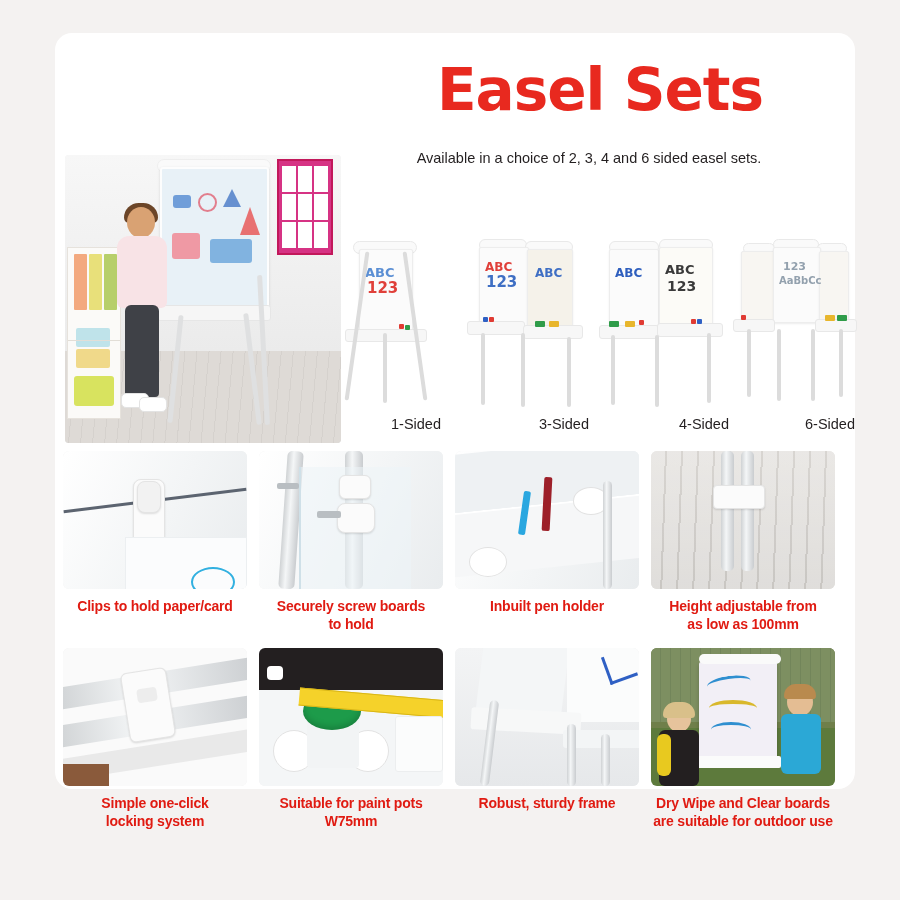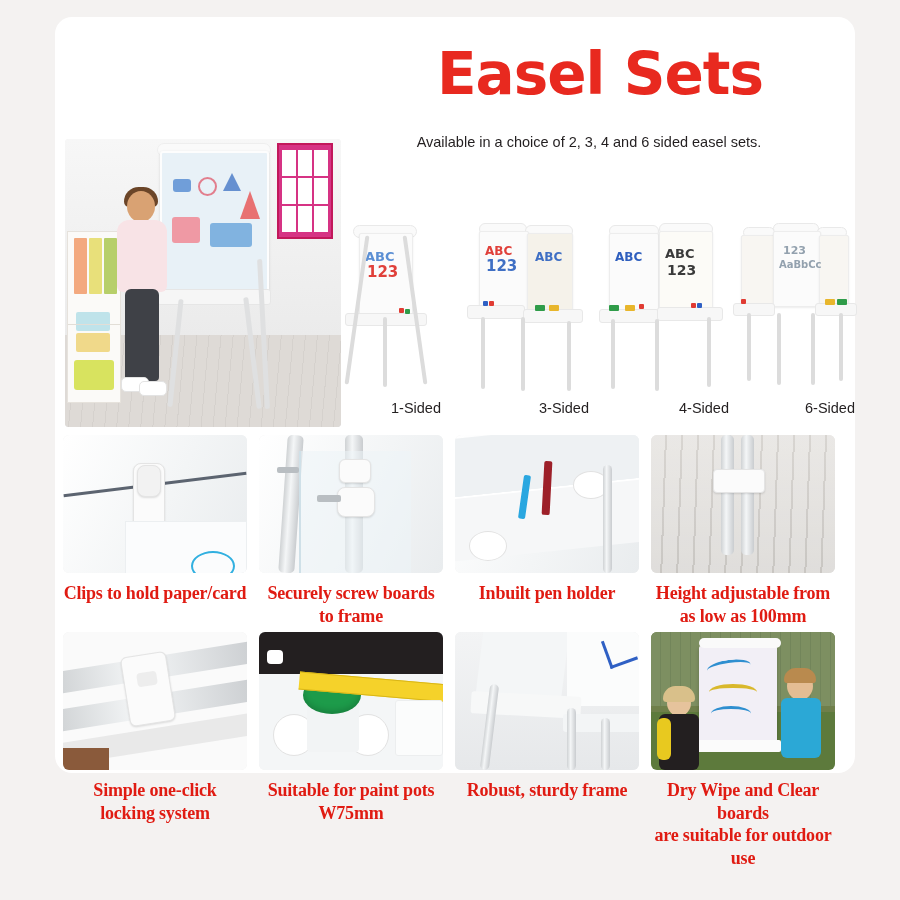--- a/index.html
+++ b/index.html
@@ -3,21 +3,21 @@
 <meta charset="utf-8">
 <style>
   html,body{margin:0;padding:0;}
   body{
     width:900px;height:900px;overflow:hidden;
     background:#f4f2f1;
     font-family:"Liberation Sans", sans-serif;
   }
   .page{position:relative;width:900px;height:900px;}
   .card{
-    position:absolute;left:55px;top:17px;width:800px;height:756px;
+    position:absolute;left:55px;top:33px;width:800px;height:756px;
     background:#ffffff;
     border-radius:17px;
   }
 
   
   .hero-row{position:absolute;left:0;top:0;width:800px;height:420px;}
   .title{
     position:absolute;left:290px;top:28px;width:510px;
     text-align:center;
     font-family:"DejaVu Sans", sans-serif;
@@ -99,22 +99,22 @@
   
   .features{position:absolute;left:0;top:418px;width:800px;}
   .frow{position:relative;height:197px;}
   .fcell{position:absolute;width:184px;}
   .fphoto{
     width:184px;height:138px;border-radius:6px;overflow:hidden;position:relative;
     background:#f0f0f0;
   }
   .fcap{
     margin-top:9px;text-align:center;
-    font-family:Liberation Serif, serif;
-    font-weight:bold;font-size:18px;line-height:1.25;
+    font-family:Liberation Sans, sans-serif;
+    font-weight:bold;font-size:14px;line-height:1.25;
     color:#e01b12;letter-spacing:-.2px;
   }
 
   
   .ph-bg{position:absolute;inset:0;}
   .g-board{background:linear-gradient(115deg,#ffffff 0%,#f3f5f6 55%,#e9ecee 100%);}
   .g-floor{background:linear-gradient(#dfdcd8,#cfccc8);}
   .g-grass{background:linear-gradient(#6f7f4a 0 58%,#5d7a3c 58% 100%);}
   .g-dark{background:linear-gradient(#f3f4f5,#e6e8ea);}
   .stripe{position:absolute;background:#5c6470;}
@@ -302,21 +302,21 @@
             <span class="tube" style="left:24px;top:0;width:16px;height:138px;transform:rotate(4deg);"></span>
             <span class="tube" style="left:86px;top:0;width:18px;height:138px;"></span>
             <span style="position:absolute;left:40px;top:16px;width:110px;height:122px;background:rgba(236,244,247,.55);border-left:2px solid #cfe0e8;"></span>
             <span class="wclip" style="left:80px;top:24px;width:30px;height:22px;border-radius:6px;"></span>
             <span class="wclip" style="left:78px;top:52px;width:36px;height:28px;border-radius:8px;"></span>
             <span style="position:absolute;left:58px;top:60px;width:24px;height:7px;background:#b9bec2;border-radius:2px;"></span>
             <span style="position:absolute;left:18px;top:32px;width:22px;height:6px;background:#b9bec2;border-radius:2px;"></span>
           </div>
           <div class="fcap">
             <span>Securely screw boards</span><br>
-            <span>to frame</span>
+            <span>to hold</span>
           </div>
         </div>
 
         <div class="fcell" style="left:400px;">
           <div class="fphoto">
             <span class="ph-bg g-board"></span>
             <span style="position:absolute;left:-10px;top:-6px;width:210px;height:66px;background:#eef1f3;transform:rotate(-6deg);"></span>
             <span style="position:absolute;left:-6px;top:52px;width:206px;height:62px;background:#f6f7f8;border-top:2px solid #fff;transform:rotate(-6deg);border-radius:4px;"></span>
             <span class="hole" style="left:118px;top:36px;width:34px;height:26px;"></span>
             <span class="hole" style="left:14px;top:96px;width:36px;height:28px;"></span>

